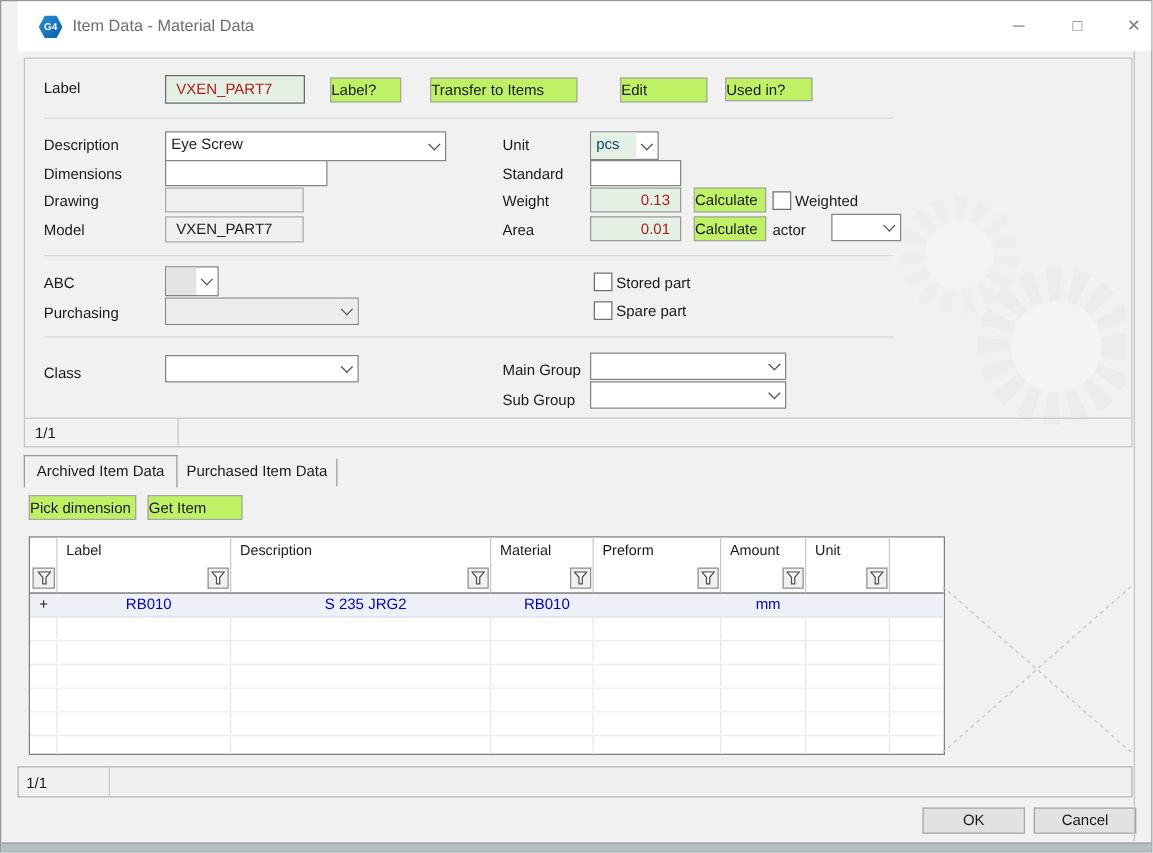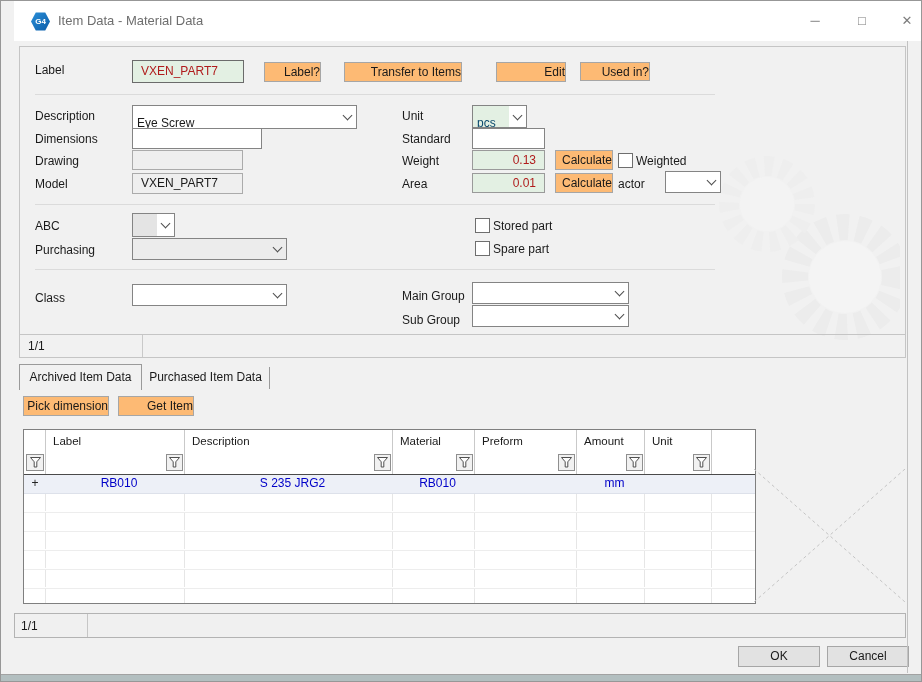--- a/index.html
+++ b/index.html
@@ -14,24 +14,24 @@
   .title-text{position:absolute;left:44px;top:12px;font-size:13px;color:#6e6e6e;}
   .winctl{position:absolute;top:5px;width:32px;height:30px;text-align:center;line-height:30px;color:#7d7d7d;font-size:13px;}
   #btn-min{left:785px}#btn-max{left:832px}#btn-close{left:877px}
   
   .group1{position:absolute;left:18px;top:45px;width:885px;height:310px;border:1px solid #c5c5c5;}
   .lbl{position:absolute;white-space:nowrap;line-height:15px;}
   .txt{position:absolute;background:#fff;border:1px solid #848484;line-height:19px;padding:0 8px;box-sizing:border-box;overflow:hidden;white-space:nowrap;}
   .txt.green{background:#e3f0e3;color:#b01c1c;border-color:#6b6b6b;}
   .txt.disabled{background:#efefef;border-color:#ababab;}
   .num{text-align:right;}
-  .btn{position:absolute;background:#fdba74;border:1px solid #a6a6a6;text-align:right;box-sizing:border-box;cursor:default;}
+  .btn{position:absolute;background:#bef264;border:1px solid #a6a6a6;text-align:left;box-sizing:border-box;cursor:default;}
   .sep{position:absolute;left:15px;width:680px;height:1px;background:#dbdbdb;}
   .combo{position:absolute;background:#fff;border:1px solid #848484;display:flex;box-sizing:border-box;}
-  .combo-val{flex:1;padding:10px 4px;overflow:hidden;white-space:nowrap;}
+  .combo-val{flex:1;padding:2px 4px;overflow:hidden;white-space:nowrap;}
   .combo.green .combo-val{background:#e3f0e3;color:#0c4a6e;}
   .combo.gray .combo-val{background:#e4e4e4;}
   .combo.ltgray .combo-val,.combo.ltgray .combo-btn{background:#ececec;}
   .combo-btn{width:17px;display:flex;align-items:center;justify-content:center;}
   .chev{width:6px;height:6px;border-right:1.4px solid #4e4e4e;border-bottom:1.4px solid #4e4e4e;transform:rotate(45deg);margin-top:-3px;}
   .cb{position:absolute;width:13px;height:13px;background:#fff;border:1px solid #6e6e6e;box-sizing:content-box;}
   .pager1{position:absolute;left:0;top:287px;width:100%;height:22px;border-top:1px solid #c5c5c5;}
   .pager1 .txtval{position:absolute;left:8px;top:4px;}
   .pager1 .vdiv{position:absolute;left:122px;top:0;width:1px;height:22px;background:#c9c9c9;}
   .gear-wm{position:absolute;right:5px;top:95px;width:205px;height:213px;pointer-events:none;}

